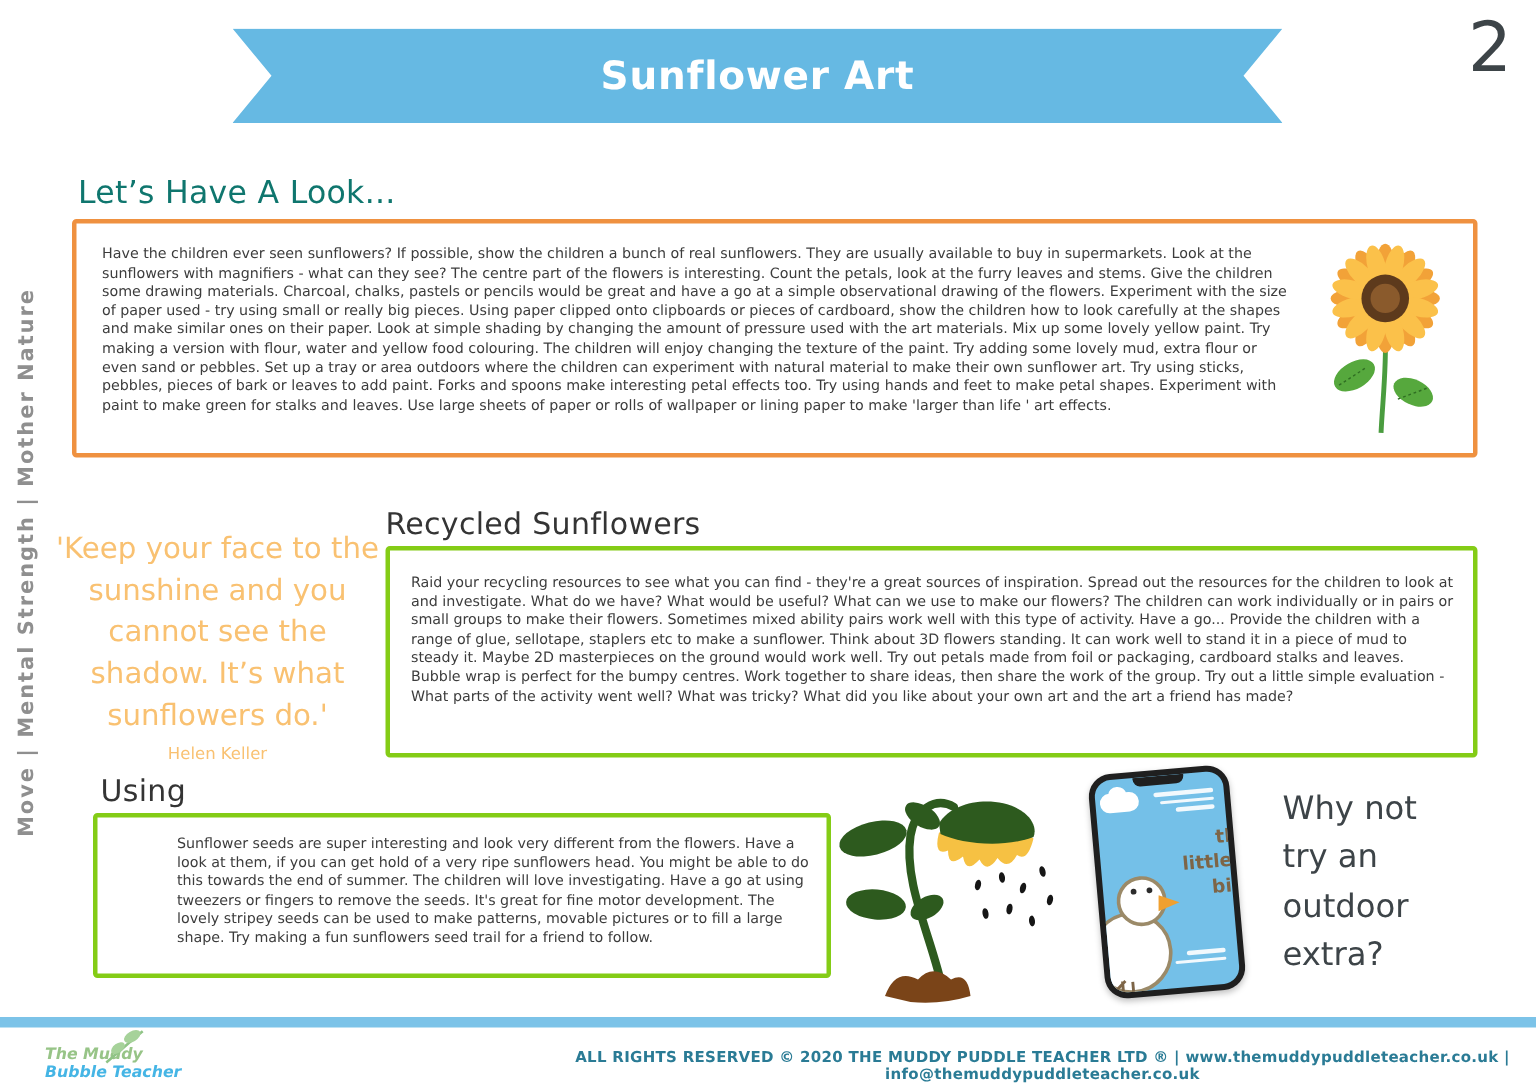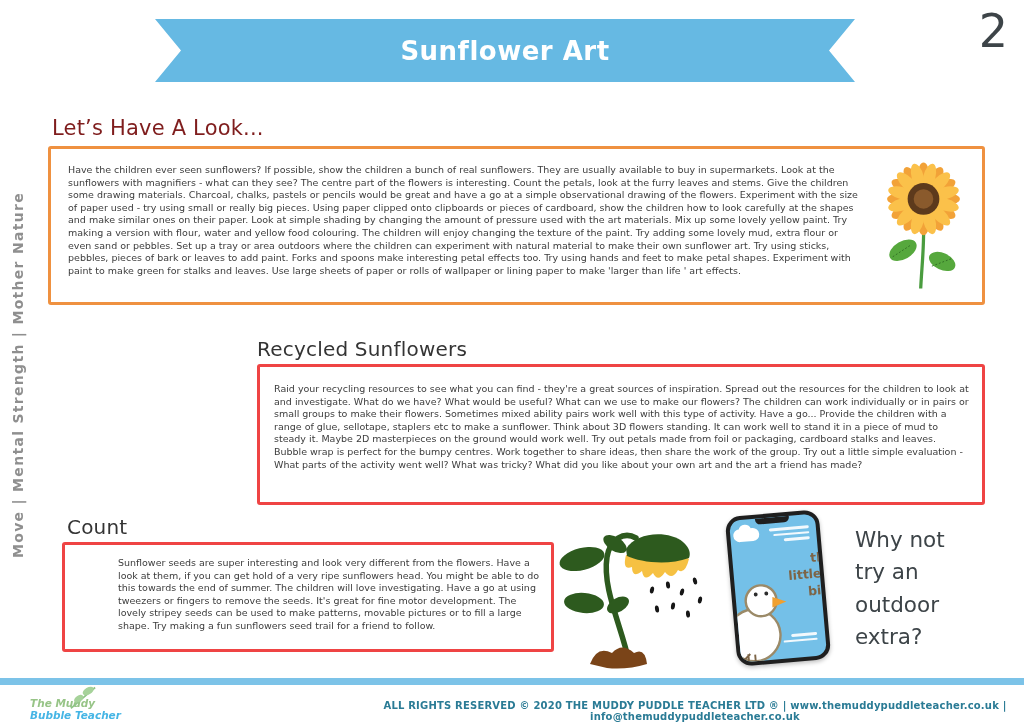--- a/index.html
+++ b/index.html
@@ -11,26 +11,26 @@
           clip-path:polygon(0 0,100% 0,calc(100% - 26px) 50%,100% 100%,0 100%,26px 50%);
           display:flex;align-items:center;justify-content:center;}
   .banner span{color:#ffffff;font-size:26px;font-weight:bold;letter-spacing:.5px;}
 
   .page-number{position:absolute;right:16px;top:4px;font-size:46px;color:#3d4448;}
 
   .vertical-tagline{position:absolute;left:10px;top:574px;width:398px;
           transform:rotate(-90deg);transform-origin:0 0;
           color:#8f8f8f;font-size:14px;font-weight:600;letter-spacing:1.3px;text-align:center;}
 
-  .h1{position:absolute;font-size:21px;color:#7f1d1d;letter-spacing:.2px;}
+  .h1{position:absolute;font-size:21px;color:#0f766e;letter-spacing:.2px;}
   .h2{position:absolute;font-size:20px;color:#343434;letter-spacing:.2px;}
 
   .box{position:absolute;box-sizing:border-box;border-radius:3px;background:#fff;overflow:hidden;}
   .box.orange{border:3px solid #ef9140;}
-  .box.blue{border:3px solid #ef4444;}
+  .box.blue{border:3px solid #84cc16;}
   .body-text{font-size:9.5px;line-height:12.6px;color:#3c3c3c;}
 
   .look-box{left:48px;top:146px;width:937px;height:159px;display:flex;}
   .look-text{padding:15px 4px 6px 17px;width:792px;}
   .look-flower{flex:1;display:flex;justify-content:center;}
   .look-flower svg{margin-top:7px;}
 
   .quote{position:absolute;left:36px;top:352px;width:218px;text-align:center;
          color:#f9c171;font-size:19.5px;line-height:1.42;}
   .quote .attr{font-size:11px;margin-top:5px;}
@@ -131,28 +131,32 @@
             <use href="#pt" transform="rotate(285 60 46)"></use>
           <use href="#pt" transform="rotate(315 60 46)"></use>
             <use href="#pt" transform="rotate(345 60 46)"></use>
         </g>
         <circle cx="60" cy="46" r="17" fill="#5d3a1c"></circle>
         <circle cx="60" cy="46" r="10.5" fill="#8a5a2c"></circle>
       </svg>
     </div>
   </div>
 
+  <div class="quote">
+    <div>'Keep your face to the sunshine and you cannot see the shadow. It’s what sunflowers do.'</div>
+    <div class="attr">Helen Keller</div>
+  </div>
 
   <div class="h2" style="left:257px;top:337px;">Recycled Sunflowers</div>
 
   <div class="box blue recycled-box">
     <div class="body-text recycled-text">Raid your recycling resources to see what you can find - they're a great sources of inspiration. Spread out the resources for the children to look at and investigate. What do we have? What would be useful? What can we use to make our flowers? The children can work individually or in pairs or small groups to make their flowers. Sometimes mixed ability pairs work well with this type of activity. Have a go... Provide the children with a range of glue, sellotape, staplers etc to make a sunflower. Think about 3D flowers standing. It can work well to stand it in a piece of mud to steady it. Maybe 2D masterpieces on the ground would work well. Try out petals made from foil or packaging, cardboard stalks and leaves. Bubble wrap is perfect for the bumpy centres. Work together to share ideas, then share the work of the group. Try out a little simple evaluation - What parts of the activity went well? What was tricky? What did you like about your own art and the art a friend has made?</div>
   </div>
 
-  <div class="h2" style="left:67px;top:515px;">Count</div>
+  <div class="h2" style="left:67px;top:515px;">Using</div>
 
   <div class="box blue seeds-box">
     <div class="body-text seeds-text">Sunflower seeds are super interesting and look very different from the flowers. Have a look at them, if you can get hold of a very ripe sunflowers head. You might be able to do this towards the end of summer. The children will love investigating. Have a go at using tweezers or fingers to remove the seeds. It's great for fine motor development. The lovely stripey seeds can be used to make patterns, movable pictures or to fill a large shape. Try making a fun sunflowers seed trail for a friend to follow.</div>
   </div>
 
   <div class="droop">
     <svg width="170" height="162" viewBox="0 0 170 160" aria-hidden="true">
       <path d="M77,145 C70,110 50,72 55,40 C58,22 72,14 84,21" stroke="#2d5a1e" stroke-width="5.5" fill="none" stroke-linecap="round"></path>
       <ellipse cx="30" cy="42" rx="23" ry="11" fill="#2d5a1e" transform="rotate(-14 30 42)"></ellipse>
       <ellipse cx="32" cy="86" rx="20" ry="10" fill="#2d5a1e" transform="rotate(5 32 86)"></ellipse>

